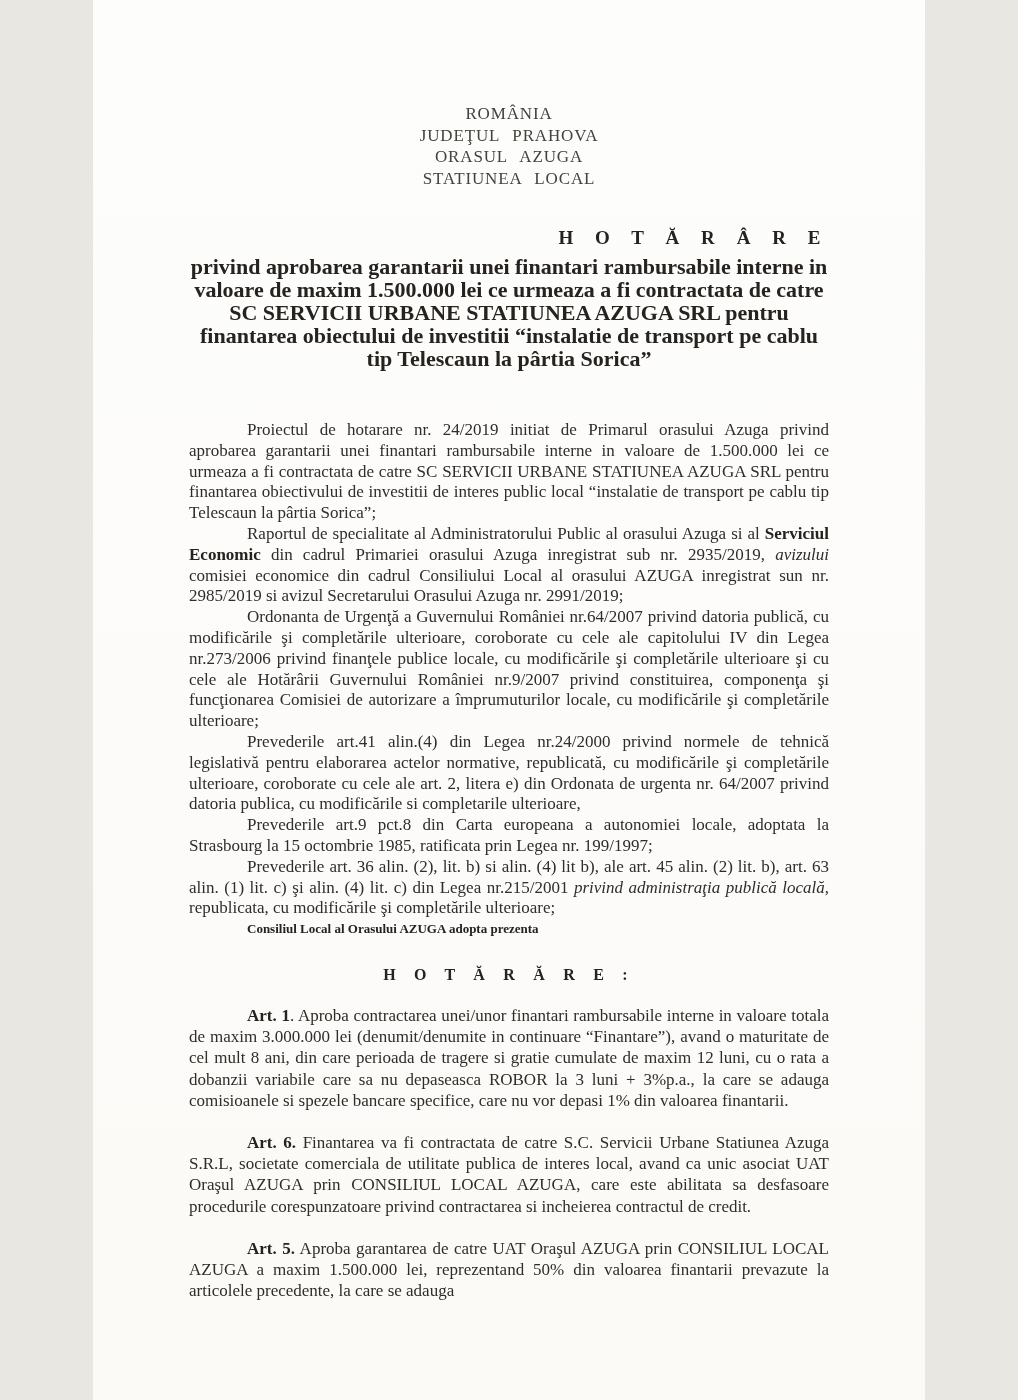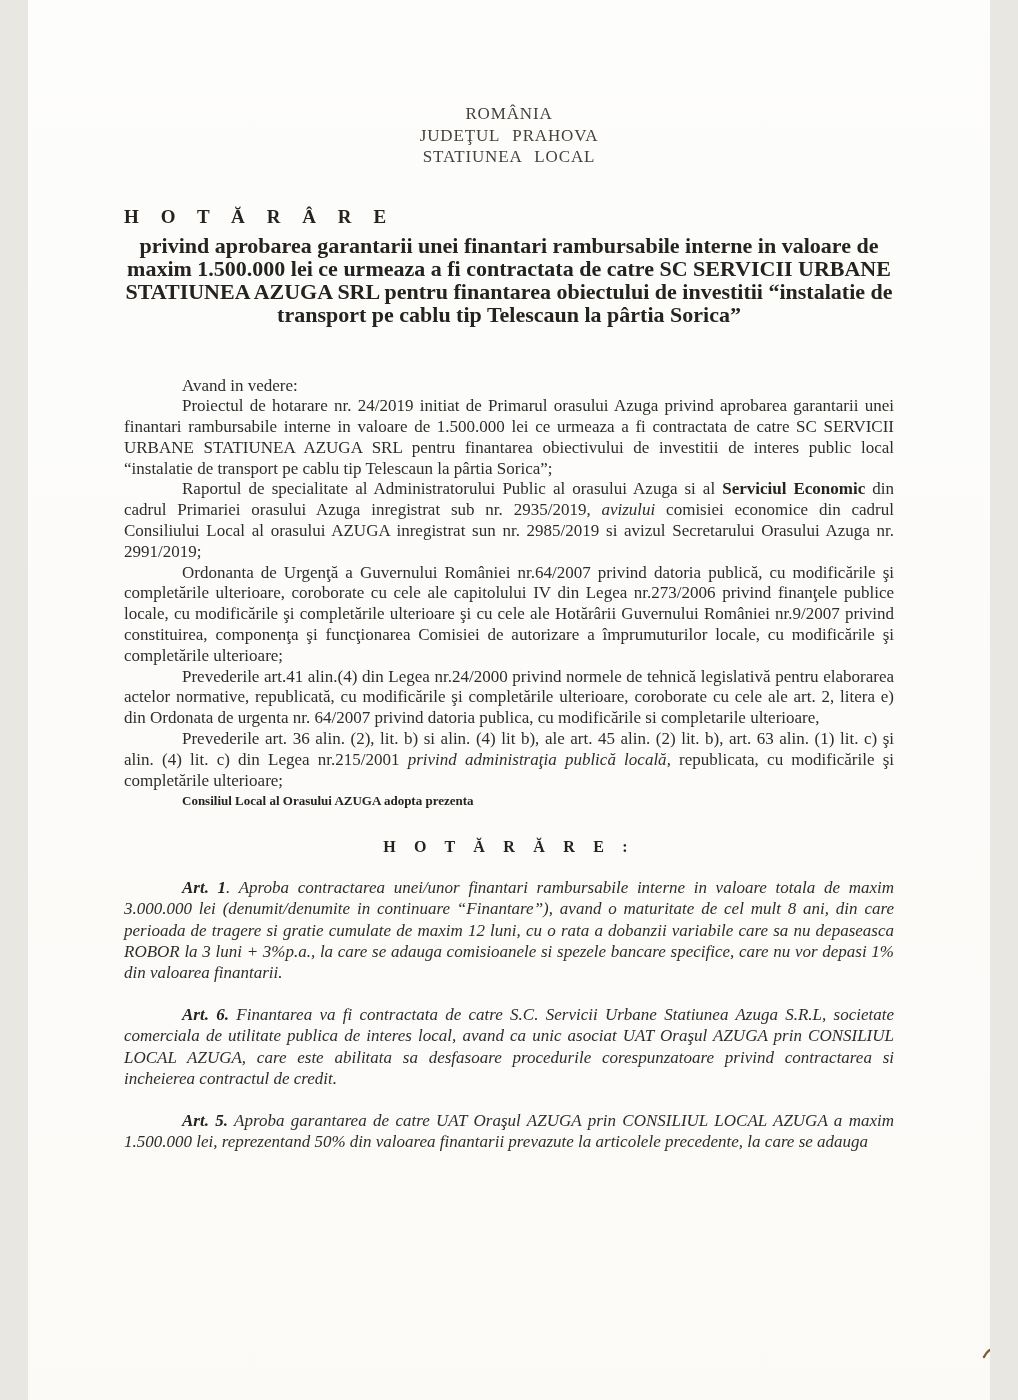--- a/index.html
+++ b/index.html
@@ -2,21 +2,21 @@
 <html lang="ro"><head>
 <meta charset="utf-8">
 <style>
   html, body { margin: 0; padding: 0; }
   body {
     background: #e9e7e2;
     font-family: "Liberation Serif", "DejaVu Serif", serif;
   }
   .page {
     position: relative;
-    width: 962px;
+    width: 832px;
     height: 1400px;
     margin: 0 auto;
     background: linear-gradient(180deg, #fdfdfc 0%, #fcfbf9 60%, #fbfaf7 100%);
     color: #2f2d29;
     overflow: hidden;
   }
   .content {
     margin: 0 96px;
   }
   .letterhead {
@@ -24,21 +24,21 @@
     text-align: center;
     font-size: 17px;
     line-height: 21.5px;
     letter-spacing: 0.05em;
     word-spacing: 0.45em;
     color: #45423c;
   }
   .title-block { margin-top: 38px; }
   .main-heading {
     margin: 0;
-    text-align: left;
+    text-align: right;
     font-size: 19px;
     font-weight: bold;
     letter-spacing: 0.45em;
     color: #26231f;
   }
   .subtitle {
     margin: 6px 0 0 0;
     text-align: center;
     font-weight: bold;
     font-size: 22px;
@@ -63,21 +63,21 @@
   }
   .second-heading {
     margin: 26px 0 16px 0;
     text-align: center;
     font-size: 16px;
     font-weight: bold;
     letter-spacing: 0.45em;
     color: #26231f;
   }
   .articles .para { margin-top: 21px; line-height: 21.2px; }
-  .articles { margin-top: 14px; font-style: italic; }
+  .articles { margin-top: 14px; }
   .b { font-weight: bold; color: #26231f; }
   .i { font-style: italic; }
   .crease-line {
     position: absolute;
     left: 980px;
     top: 1262px;
     width: 1px;
     height: 98px;
     background: rgba(186, 172, 146, 0.55);
   }
@@ -89,34 +89,35 @@
 </style>
 </head>
 <body>
 
 <div class="page">
   <div class="content">
 
     <header class="letterhead">
       <div>ROMÂNIA</div>
       <div>JUDEŢUL PRAHOVA</div>
+      <div>ORASUL AZUGA</div>
       <div>STATIUNEA LOCAL</div>
     </header>
 
     <section class="title-block">
       <h1 class="main-heading">H O T Ă R Â R E</h1>
       <p class="subtitle">privind aprobarea garantarii unei finantari rambursabile interne in valoare de maxim 1.500.000 lei  ce urmeaza a fi contractata de catre SC SERVICII URBANE STATIUNEA AZUGA SRL pentru finantarea obiectului de investitii “instalatie de transport pe cablu tip Telescaun la pârtia Sorica”</p>
     </section>
 
     <section class="preamble" id="preamble">
-        <p class="para"><span>Avand in vedere:</span></p>
         <p class="para"><span>Proiectul de hotarare nr. 24/2019 initiat de Primarul orasului Azuga privind aprobarea garantarii unei finantari rambursabile interne in valoare de 1.500.000 lei ce urmeaza a fi contractata de catre SC SERVICII URBANE STATIUNEA AZUGA SRL pentru finantarea obiectivului de investitii de interes public local “instalatie de transport pe cablu tip Telescaun la pârtia Sorica”;</span></p>
         <p class="para"><span>Raportul de specialitate al Administratorului Public al orasului Azuga si al </span><span class="b">Serviciul Economic</span><span> din cadrul Primariei orasului Azuga inregistrat sub nr. 2935/2019,  </span><span class="i">avizului</span><span> comisiei economice din cadrul Consiliului Local al orasului AZUGA inregistrat sun nr. 2985/2019 si avizul Secretarului Orasului Azuga nr. 2991/2019;</span></p>
         <p class="para"><span>Ordonanta de Urgenţă a Guvernului României nr.64/2007 privind datoria publică, cu modificările şi completările ulterioare, coroborate cu cele ale capitolului IV din Legea nr.273/2006 privind finanţele publice locale, cu modificările şi completările ulterioare şi cu cele ale Hotărârii Guvernului României nr.9/2007 privind constituirea, componenţa şi funcţionarea Comisiei de autorizare a împrumuturilor locale, cu modificările şi completările ulterioare;</span></p>
         <p class="para"><span>Prevederile art.41 alin.(4) din Legea nr.24/2000 privind normele de tehnică legislativă pentru elaborarea actelor normative, republicată, cu modificările şi completările ulterioare, coroborate cu cele ale art. 2, litera e) din Ordonata de urgenta nr. 64/2007 privind datoria publica, cu modificările si completarile ulterioare,</span></p>
+        <p class="para"><span>Prevederile art.9 pct.8 din Carta europeana a autonomiei locale, adoptata la Strasbourg la 15 octombrie 1985, ratificata prin Legea nr. 199/1997;</span></p>
         <p class="para"><span>Prevederile art. 36 alin. (2), lit. b) si alin. (4) lit b), ale art. 45 alin. (2) lit. b), art. 63 alin. (1) lit. c) şi alin. (4) lit. c) din Legea nr.215/2001 </span><span class="i">privind administraţia publică locală</span><span>, republicata, cu modificările şi completările ulterioare;</span></p>
       </section>
 
     <p class="adoption">Consiliul Local al Orasului AZUGA adopta prezenta</p>
 
     <h2 class="second-heading">H O T Ă R Ă R E :</h2>
 
     <section class="articles" id="articles">
         <p class="para"><span class="b">Art. 1</span><span>. Aproba contractarea unei/unor finantari rambursabile interne in valoare totala de maxim 3.000.000 lei (denumit/denumite in continuare “Finantare”), avand o maturitate de cel mult 8 ani, din care perioada de tragere si gratie cumulate de maxim 12 luni, cu o rata a dobanzii variabile care sa nu depaseasca ROBOR la 3 luni + 3%p.a.,  la care se adauga comisioanele si spezele bancare specifice, care nu vor depasi 1% din valoarea finantarii.</span></p>
         <p class="para"><span class="b">Art. 6.</span><span> Finantarea va fi contractata de catre S.C. Servicii Urbane Statiunea Azuga S.R.L, societate comerciala de utilitate publica de interes local, avand ca unic asociat UAT Oraşul AZUGA prin CONSILIUL LOCAL AZUGA, care este abilitata sa desfasoare procedurile corespunzatoare privind contractarea si incheierea contractul de credit.</span></p>

